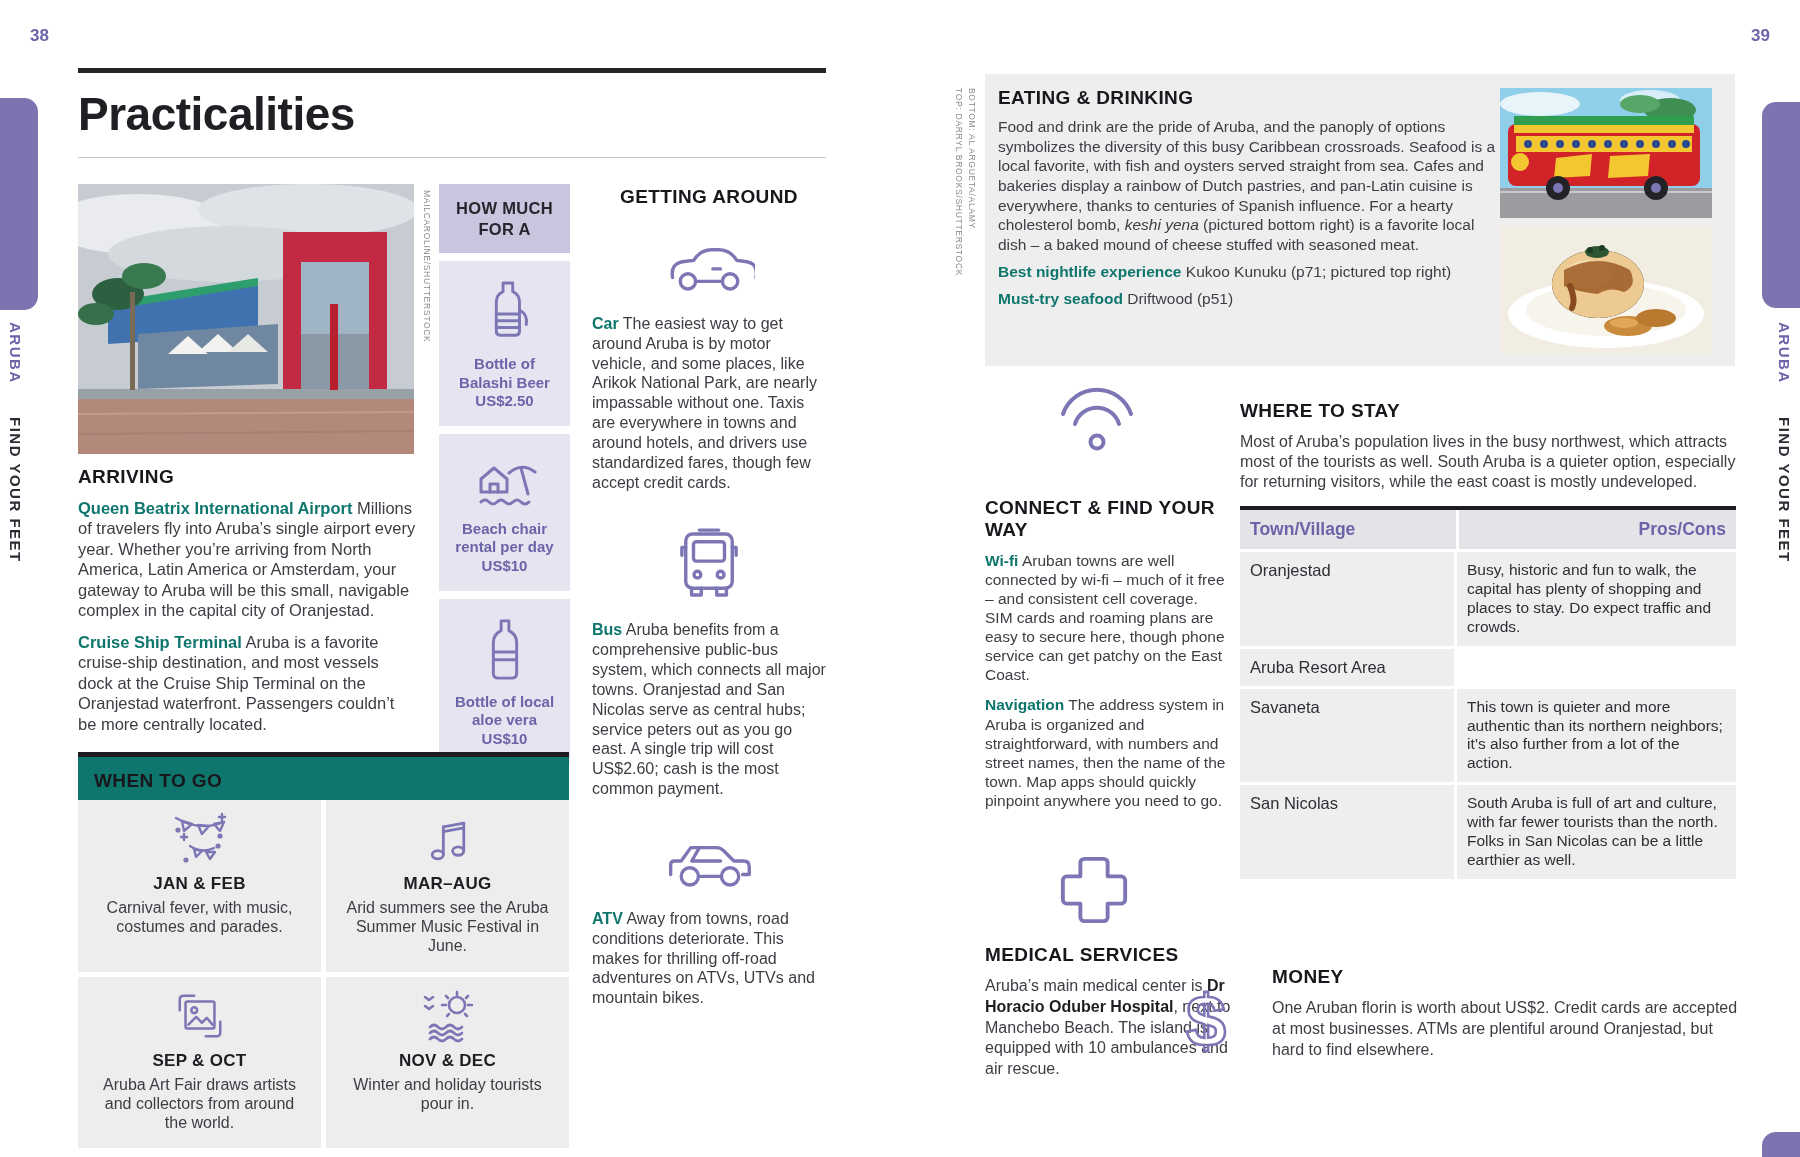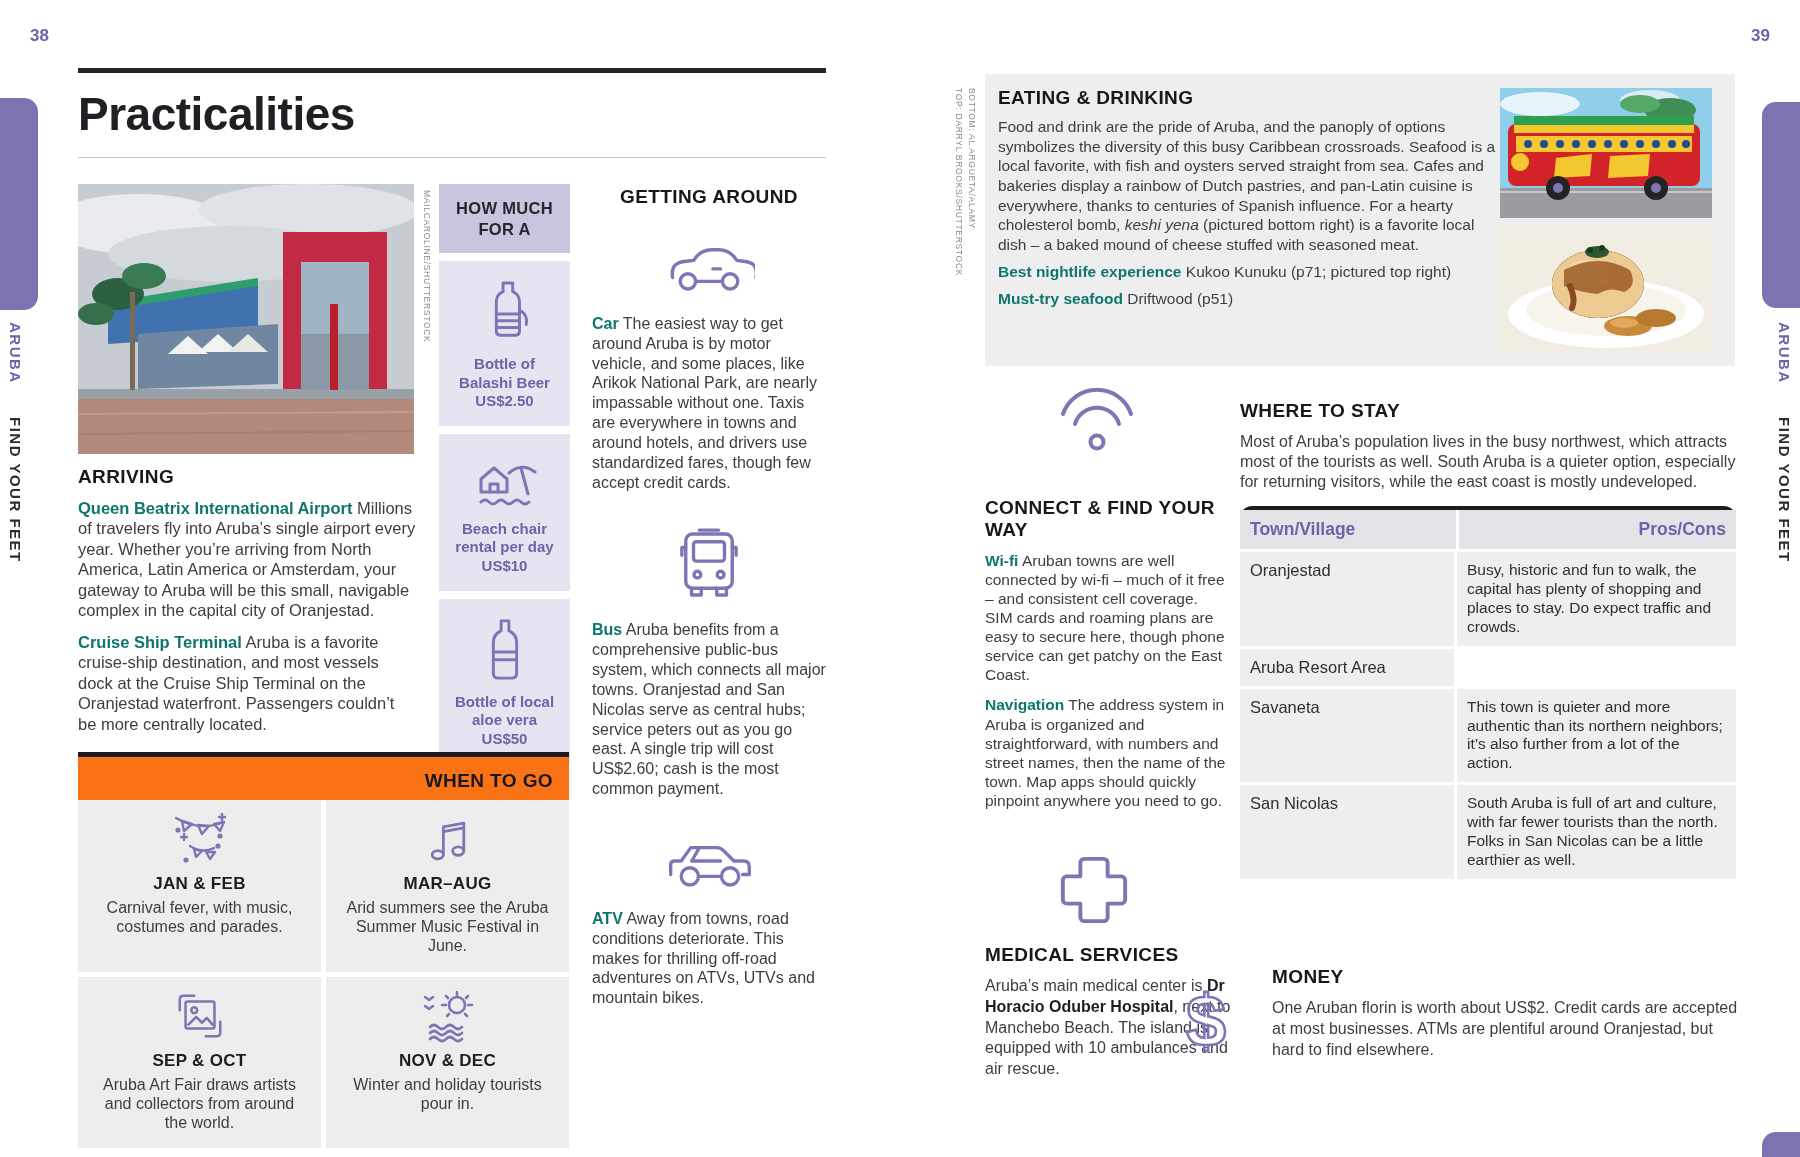--- a/index.html
+++ b/index.html
@@ -29,37 +29,37 @@
   .howmuch{position:absolute;left:439px;top:184px;width:131px;}
   .hm-head{background:#c9c5de;color:#26262e;font-size:16.5px;font-weight:bold;text-align:center;
            padding:14px 8px;letter-spacing:.3px;line-height:1.25;}
   .hm-cell{background:#e6e4f0;margin-top:8px;text-align:center;padding:18px 8px 16px 8px;}
   .hm-cell .lbl{display:block;margin-top:10px;font-size:15px;font-weight:bold;color:#6c64a9;line-height:1.22;}
   .getting{position:absolute;left:592px;top:186px;width:234px;}
   .getting .h-sec{text-align:center;}
   .ga-icon{display:block;margin:30px auto 18px auto;}
   .getting .body-p{font-size:16px;margin-bottom:0;}
   .whentogo{position:absolute;left:78px;top:752px;width:491px;border-top:5px solid #1d1d21;}
-  .wtg-head{background:#f97316;padding:13px 16px 8px 16px;font-size:19px;font-weight:bold;color:#17171c;letter-spacing:.4px;text-align:right;}
+  .wtg-head{background:#0f766e;padding:13px 16px 8px 16px;font-size:19px;font-weight:bold;color:#17171c;letter-spacing:.4px;}
   .wtg-grid{display:grid;grid-template-columns:1fr 1fr;gap:5px;background:#fff;margin-top:0;}
   .wtg-cell{background:#eeedee;text-align:center;padding:12px 14px 16px 14px;min-height:108px;}
   .wtg-cell .months{display:block;font-size:17px;font-weight:bold;color:#1d1d22;margin:8px 0 4px 0;letter-spacing:.3px;}
   .wtg-cell .txt{font-size:16px;line-height:1.2;color:#3d3d44;}
   
   .eatbox{position:absolute;left:985px;top:74px;width:750px;height:292px;background:#efeeef;}
   .eat-text{position:absolute;left:13px;top:13px;width:498px;}
   .eat-text .body-p{font-size:15.5px;line-height:1.27;}
   .hl{font-size:15.5px;line-height:1.3;margin-top:7px;}
   .eat-photo{position:absolute;left:515px;}
   .wifi-wrap{position:absolute;left:1055px;top:386px;}
   .connect{position:absolute;left:985px;top:497px;width:242px;}
   .connect .body-p{font-size:15.5px;line-height:1.23;}
   .wheretostay{position:absolute;left:1240px;top:400px;width:496px;}
   .wts-intro{font-size:16px;line-height:1.25;margin:0 0 14px 0;}
-  .wts-hrow{display:flex;gap:3px;border-top:4px solid #1d1d21;border-radius:12px;}
+  .wts-hrow{display:flex;gap:3px;border-top:4px solid #1d1d21;}
   .wts-hcell{background:#e4e3e8;color:#6c64a9;font-weight:bold;font-size:17.5px;padding:9px 10px;}
   .wts-row{display:flex;gap:3px;margin-top:3px;}
   .wts-town{width:196px;flex:0 0 196px;background:#efeeef;padding:9px 8px 9px 10px;font-size:16.5px;color:#2e2e34;}
   .wts-pros{flex:1;background:#efeeef;padding:9px 10px;font-size:15.5px;line-height:1.22;color:#2e2e34;}
   .c196{width:196px;flex:0 0 196px;}
   .cfill{flex:1;text-align:right;}
   .cross-wrap{position:absolute;left:1057px;top:852px;}
   .medical{position:absolute;left:985px;top:944px;width:250px;}
   .medical .body-p{font-size:16px;line-height:1.3;}
   .medical .hosp{font-weight:bold;color:#1d1d22;}
@@ -148,21 +148,21 @@
       <span class="lbl">Beach chair rental per day US$10</span>
     </div>
     <div class="hm-cell">
       <span>
         <svg width="42" height="66" viewBox="0 0 40 68" style="margin:0 auto;" fill="none" stroke="#7d76b5" stroke-width="3" stroke-linecap="round" stroke-linejoin="round">
           <path d="M16 4 h8 v10 q8 4 8 12 v32 q0 5 -5 5 h-14 q-5 0 -5 -5 v-32 q0 -8 8 -12 z"></path>
           <path d="M9 36 h22"></path>
             <path d="M9 44 h22"></path>
         </svg>
       </span>
-      <span class="lbl">Bottle of local aloe vera US$50</span>
+      <span class="lbl">Bottle of local aloe vera US$10</span>
     </div>
   </div>
 
   <div class="getting">
     <h2 class="h-sec">GETTING AROUND</h2>
     <span class="ga-icon" style="width:92px;">
       <svg width="92" height="58" viewBox="0 0 96 58" fill="none" stroke="#7d76b5" stroke-width="3.5" stroke-linecap="round" stroke-linejoin="round">
         <path d="M10 40 c-2 -12 4 -16 14 -17 l8 -1 c5 -8 11 -11 19 -11 h7 c8 0 14 3 19 11 l7 1 c10 1 15 5 13 17"></path>
         <circle cx="26" cy="44" r="8"></circle>
           <circle cx="70" cy="44" r="8"></circle>

